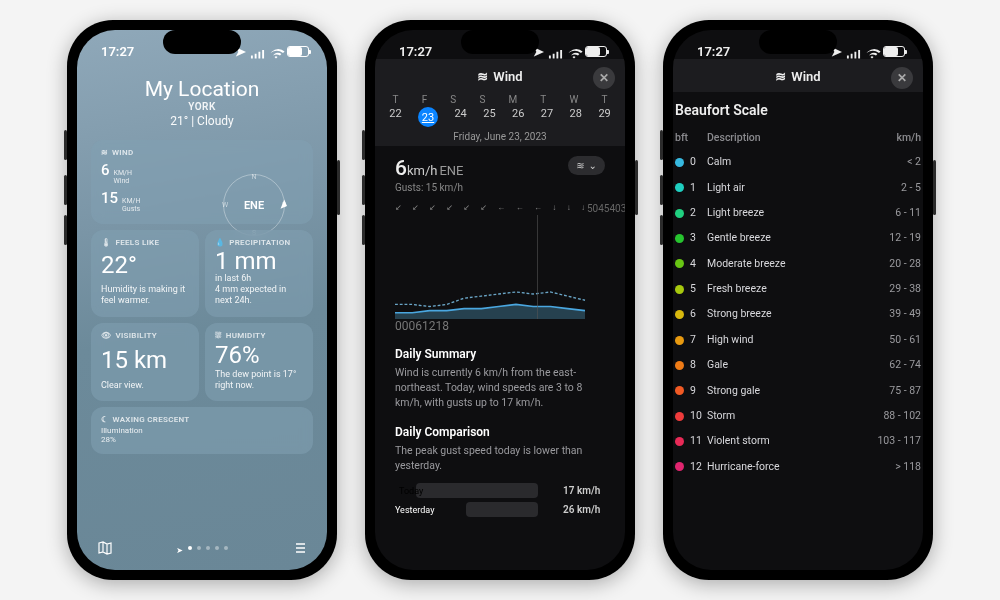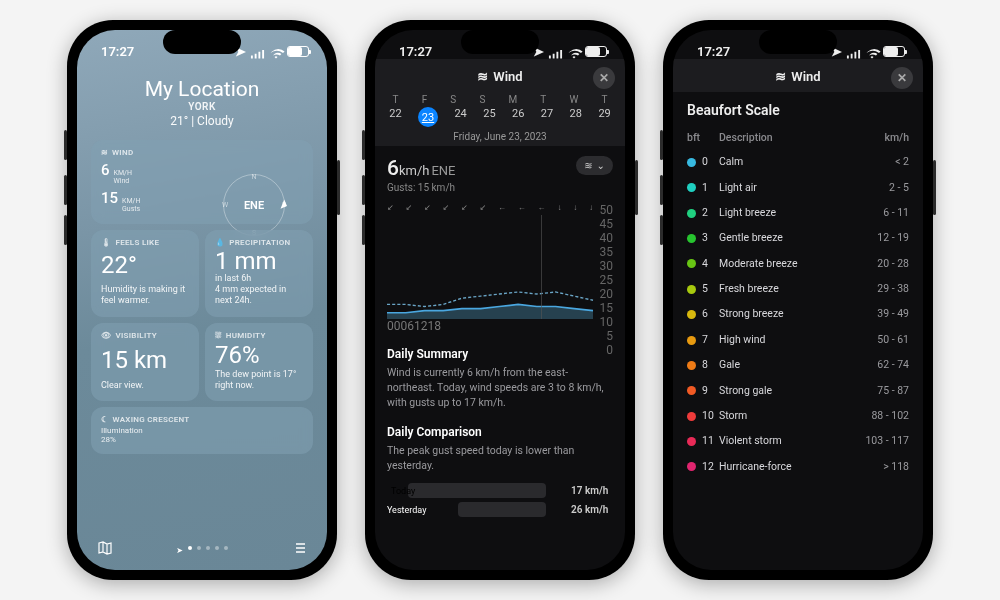--- a/index.html
+++ b/index.html
@@ -101,52 +101,52 @@
   .navbar .close{ position:absolute; right:10px; top:8px; width:22px; height:22px;
                   background:#3a3a3d; border-radius:50%; display:flex; align-items:center;
                   justify-content:center; color:#aaa; font-size:12px;}
   .datebar { background:#1c1c1f; padding:2px 6px 4px; }
   .dow { display:flex; justify-content:space-around; font-size:10px; color:#888;}
   .dnum{ display:flex; justify-content:space-around; font-size:11px; color:#ccc; margin-top:2px;}
   .dnum .sel{ background:#0a84ff; color:#fff; width:20px; height:20px; border-radius:50%;
               display:flex; align-items:center; justify-content:center;text-decoration:underline;}
   .datebar .full{ text-align:center; font-size:10px; color:#999; margin-top:4px;}
 
-  .p2body{ padding:10px 12px 0;border-radius:17px; }
+  .p2body{ padding:10px 20px 0;border-radius:17px; }
   .curwind{ display:flex; justify-content:space-between; align-items:flex-start;}
   .curwind .l { font-size:21px; font-weight:500; }
   .curwind .l small{ font-size:13px; color:#ccc; font-weight:400;}
   .curwind .l .dir{ font-size:13px; color:#999; font-weight:400; margin-left:2px;}
   .curwind .g { font-size:10px; color:#888; margin-top:2px;}
   .togg { background:#2c2c2f; border-radius:14px; padding:4px 8px; font-size:10px;
           display:flex; align-items:center; gap:4px; color:#ccc;}
 
   .chart { margin-top:10px; height:130px; position:relative;}
   .chart .yaxis{ position:absolute; right:0; top:0; bottom:14px; width:18px;
-                 display:flex; flex-direction:column; justify-content:space-between;
-                 font-size:12px; color:#666; text-align:right;}
+                 display:flex; flex-direction:row; justify-content:space-between;
+                 font-size:10px; color:#666; text-align:right;}
   .chart .xaxis{ position:absolute; bottom:0; left:0; right:20px; display:flex;
                  justify-content:flex-start; font-size:12px; color:#777;}
   .chart .arrows{ position:absolute; top:0; left:0; right:20px; display:flex;
                   justify-content:space-between; font-size:8px; color:#888;}
   .chart svg{ position:absolute; left:0; right:20px; top:12px; bottom:14px; width:calc(100% - 20px); height:104px;}
 
   .sect { margin-top:14px; }
   .sect h3{ font-size:12px; font-weight:600; color:#fff; margin-bottom:4px;}
   .sect p { font-size:10.5px; color:#9a9a9e; line-height:1.45;}
 
   .compbar{ margin-top:10px;}
   .compbar .row{ display:flex; align-items:center; gap:25px; font-size:10px; color:#ccc; margin-bottom:4px;}
   .compbar .bar{ flex:1; height:15px; background:#2a2a2d; border-radius:4px; position:relative;}
   .compbar .bar .fill{ height:100%; background:#e8e8e8; border-radius:4px;}
   .compbar .lab { width:46px; font-size:9px; color:#fff;}
   .compbar .val { width:42px; text-align:left; font-size:10px; font-weight:600;}
 
   
-  .p3body{ padding:10px 14px 0; }
+  .p3body{ padding:10px 2px 0; }
   .p3body h2{ font-size:14px; font-weight:600; margin-bottom:8px;}
   .bftable{ width:100%; border-collapse:collapse; font-size:10.5px;}
   .bftable th{ text-align:left; color:#8a8a8e; font-weight:500; padding:5px 0;}
   .bftable th:last-child{ text-align:right; width:58px;}
   .bftable td{ padding:6.2px 0; color:#d8d8dc;}
   .bftable td:last-child{ text-align:right; color:#9a9a9e;}
   .bftable td:first-child{ width:32px;}
   .swatch{ display:inline-block; width:9px; height:9px; border-radius:50%; margin-right:6px; vertical-align:middle;}
 
   .about h3{ font-size:13px; font-weight:600; margin:12px 0 6px;}

